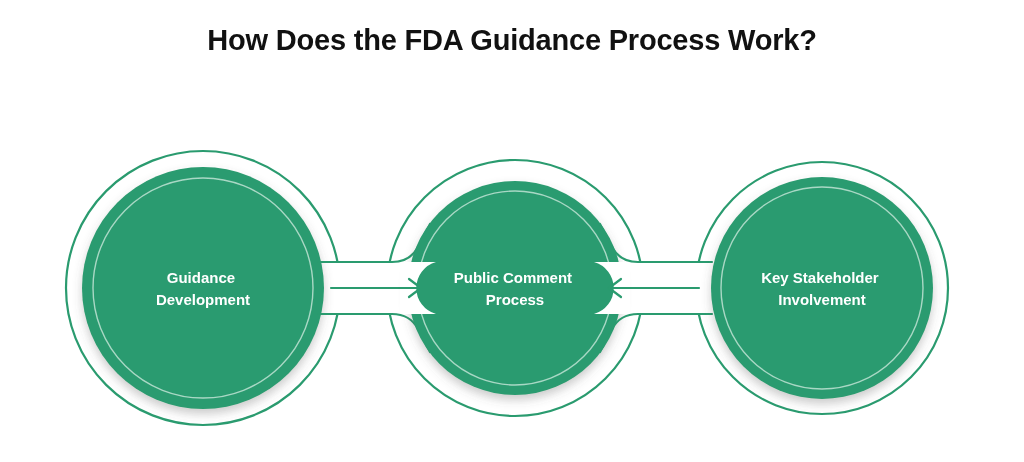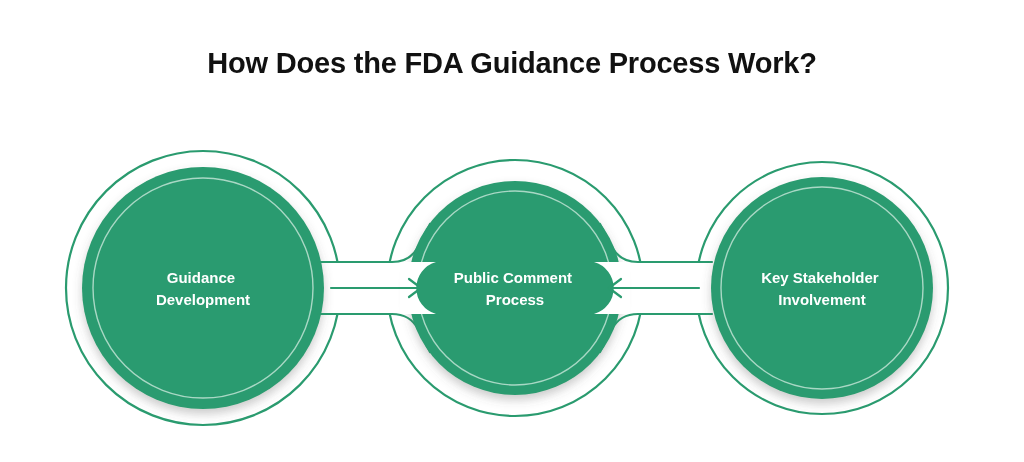--- a/index.html
+++ b/index.html
@@ -15,21 +15,21 @@
     overflow: hidden;
   }
   #infographic {
     position: relative;
     width: 1024px;
     height: 462px;
     background: #ffffff;
   }
   #diagram-title {
     position: absolute;
-    top: 47px;
+    top: 24px;
     left: 0;
     width: 1024px;
     text-align: center;
     font-family: "Liberation Sans", sans-serif;
     font-size: 29px;
     font-weight: bold;
     letter-spacing: -0.2px;
     color: #111111;
     white-space: nowrap;
   }

